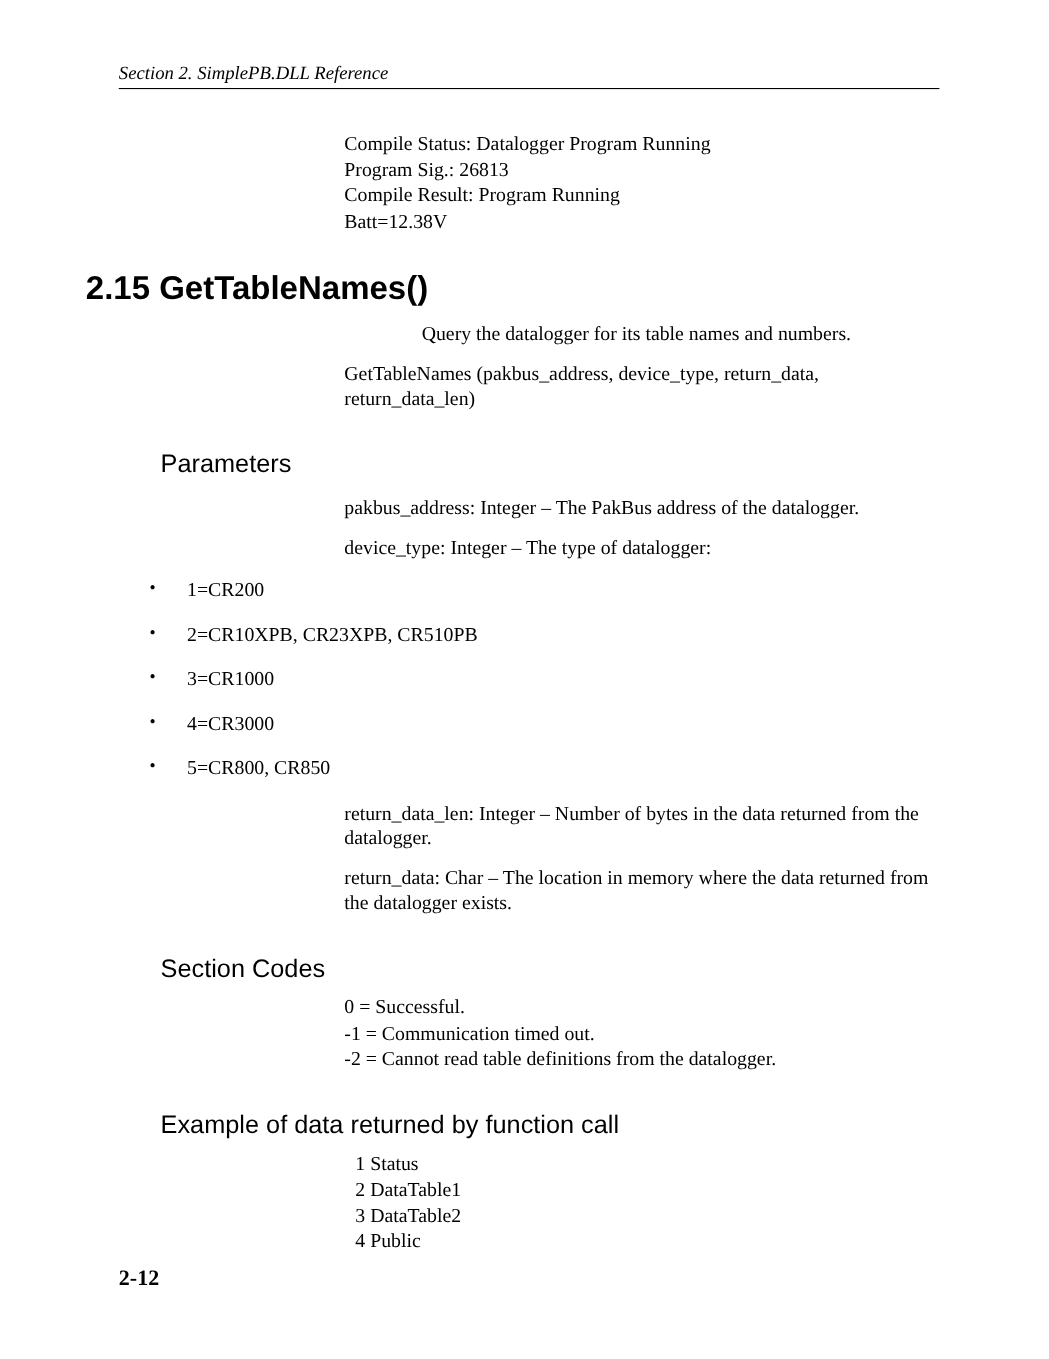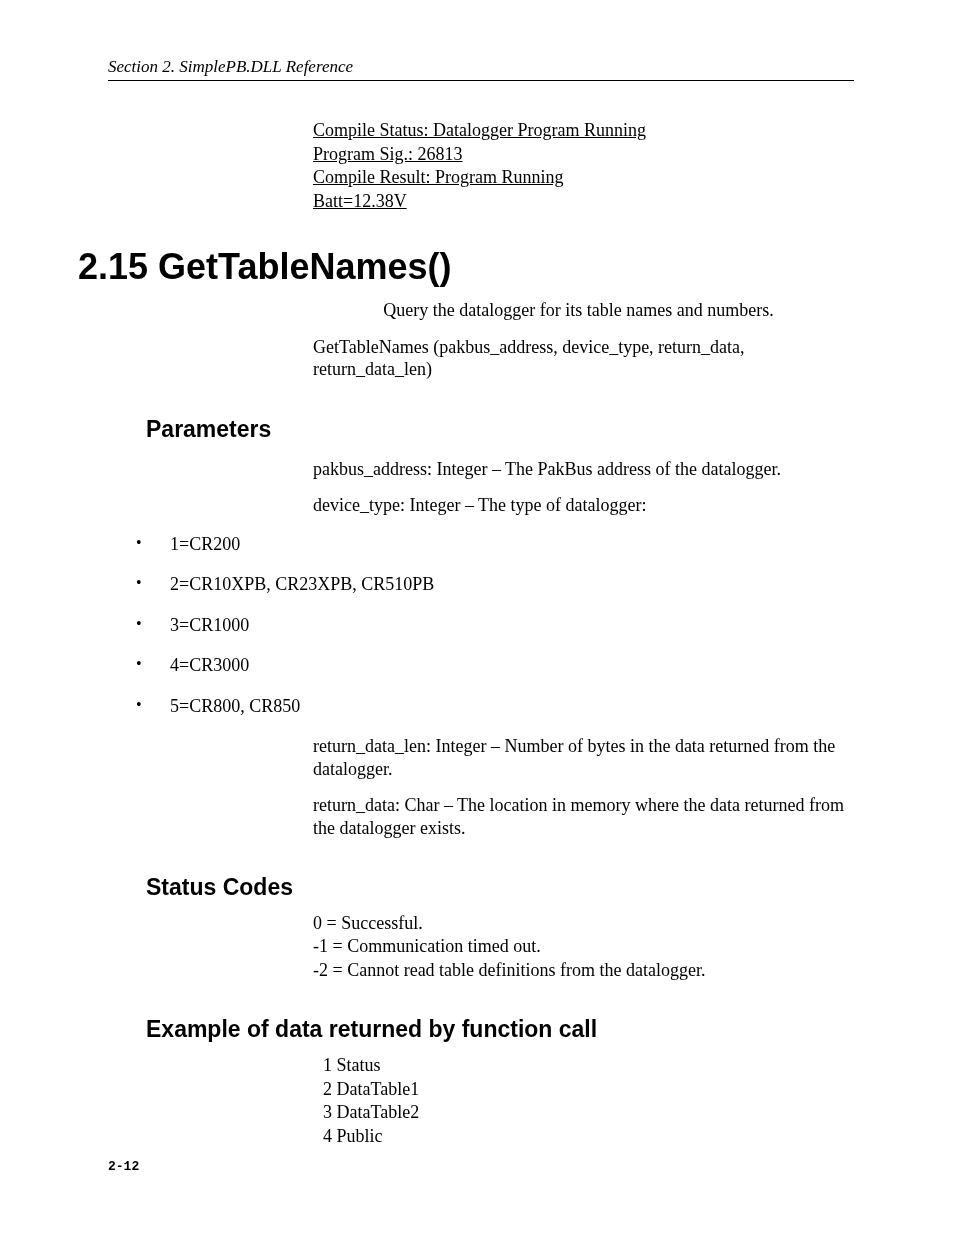--- a/index.html
+++ b/index.html
@@ -23,41 +23,41 @@
     }
     .rule {
       border: none;
       border-top: 1px solid #000;
       margin-bottom: 38px;
     }
     .indent-block {
       margin-left: 205px;
       margin-right: 10px;
     }
-    .preamble div { margin-bottom: 1px; text-decoration: underline; }
+    .preamble div { margin-bottom: 1px; }
     .h1 {
       font-family: Arial, Helvetica, sans-serif;
       font-weight: bold;
-      font-size: 36px;
+      font-size: 30px;
       margin-top: 32px;
       margin-bottom: 6px;
       margin-left: -30px;
     }
     .desc { margin-top: 10px; text-align: center; }
     .h2 {
       font-family: Arial, Helvetica, sans-serif;
       font-weight: bold;
       font-size: 23px;
       margin-top: 30px;
       margin-left: 38px;
       margin-bottom: 10px;
     }
     .h3 {
       font-family: Arial, Helvetica, sans-serif;
-      font-weight: bold;
+      font-weight: normal;
       font-size: 23px;
       margin-top: 34px;
       margin-left: 38px;
       margin-bottom: 10px;
     }
     .para { margin-top: 14px; }
     .bullets {
       list-style: none;
       margin: 16px 0 0 28px;
     }
@@ -74,23 +74,23 @@
       font-size: 16px;
     }
     .codes-block { margin-top: 4px; margin-left: 205px; }
     .codes-block div { margin-bottom: 1px; }
     .example-block { margin-top: 4px; margin-left: 215px; }
     .example-block div { margin-bottom: 1px; }
     .page-num {
       position: absolute;
       left: 108px;
       bottom: 60px;
-      font-family: Liberation Mono, monospace;
+      font-family: Liberation Serif, serif;
       font-weight: bold;
-      font-size: 13px;
+      font-size: 20px;
     }
   </style>
 </head>
 <body>
 
 <div class="page">
   <div class="running-head">Section 2.  SimplePB.DLL Reference</div>
   <hr class="rule">
 
   <div class="indent-block preamble">
@@ -111,21 +111,21 @@
   <ul class="bullets indent-block">
     <li>1=CR200</li>
     <li>2=CR10XPB, CR23XPB, CR510PB</li>
     <li>3=CR1000</li>
     <li>4=CR3000</li>
     <li>5=CR800, CR850</li>
   </ul>
   <div class="indent-block para">return_data_len: Integer – Number of bytes in the data returned from the datalogger.</div>
   <div class="indent-block para">return_data: Char – The location in memory where the data returned from the datalogger exists.</div>
 
-  <h2 class="h3">Status Codes</h2>
+  <h2 class="h3">Section Codes</h2>
   <div class="codes-block">
     <div> 0 = Successful.</div>
     <div>-1 = Communication timed out.</div>
     <div>-2 = Cannot read table definitions from the datalogger.</div>
   </div>
 
   <h2 class="h3">Example of data returned by function call</h2>
   <div class="example-block">
     <div>1 Status</div>
     <div>2 DataTable1</div>

